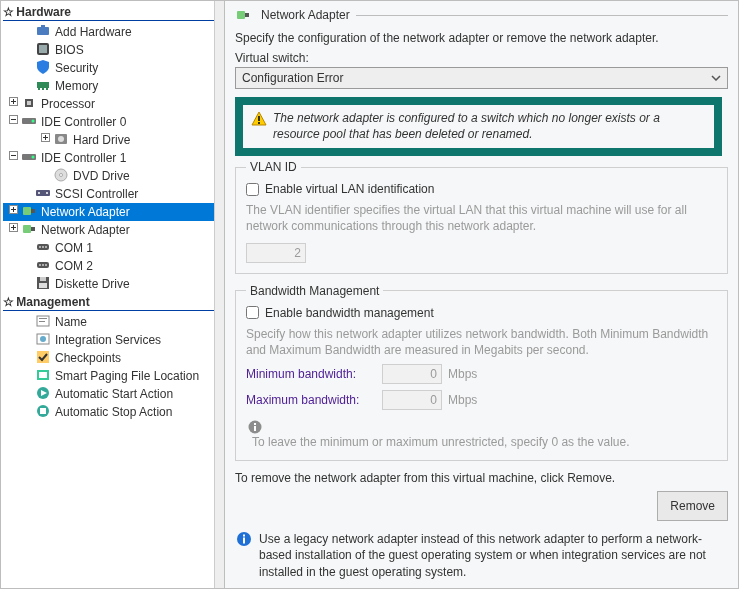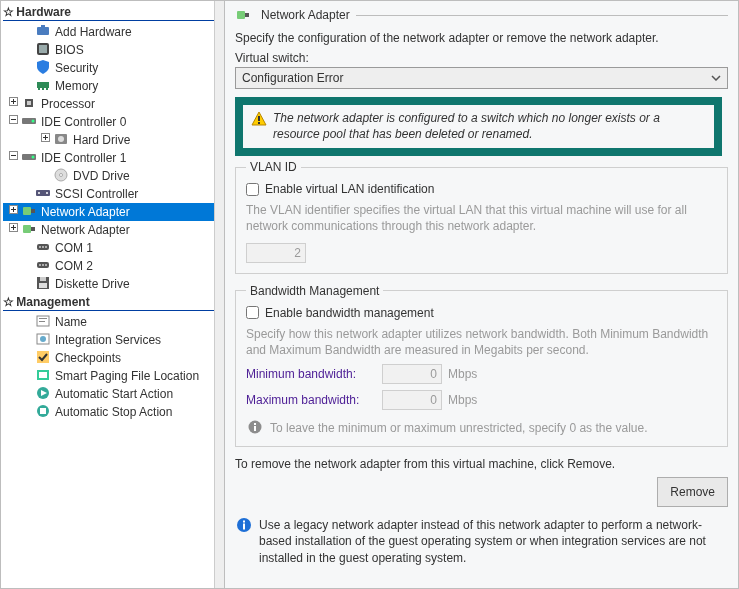--- a/index.html
+++ b/index.html
@@ -387,21 +387,21 @@
         <span class="lbl">Minimum bandwidth:</span>
         <input class="num-input" disabled="" value="0" style="">
         <span class="unit">Mbps</span>
       </div>
       <div class="inline-field">
         <span class="lbl">Maximum bandwidth:</span>
         <input class="num-input" disabled="" value="0" style="">
         <span class="unit">Mbps</span>
       </div>
 
-      <div class="info-row" style="margin-top:10px;">
+      <div class="info-row" style="margin-top:10px;flex-direction:column;">
         <span class="icol">
           <svg width="14" height="14">
               <circle cx="7" cy="7" r="6.5" fill="#8d8d8d"></circle>
               <rect x="6" y="3" width="2" height="2" fill="#fff"></rect>
               <rect x="6" y="6" width="2" height="5" fill="#fff"></rect>
             </svg>
         </span>
         <span class="itxt disabled-text">To leave the minimum or maximum unrestricted, specify 0 as the value.</span>
       </div>
     </fieldset>

